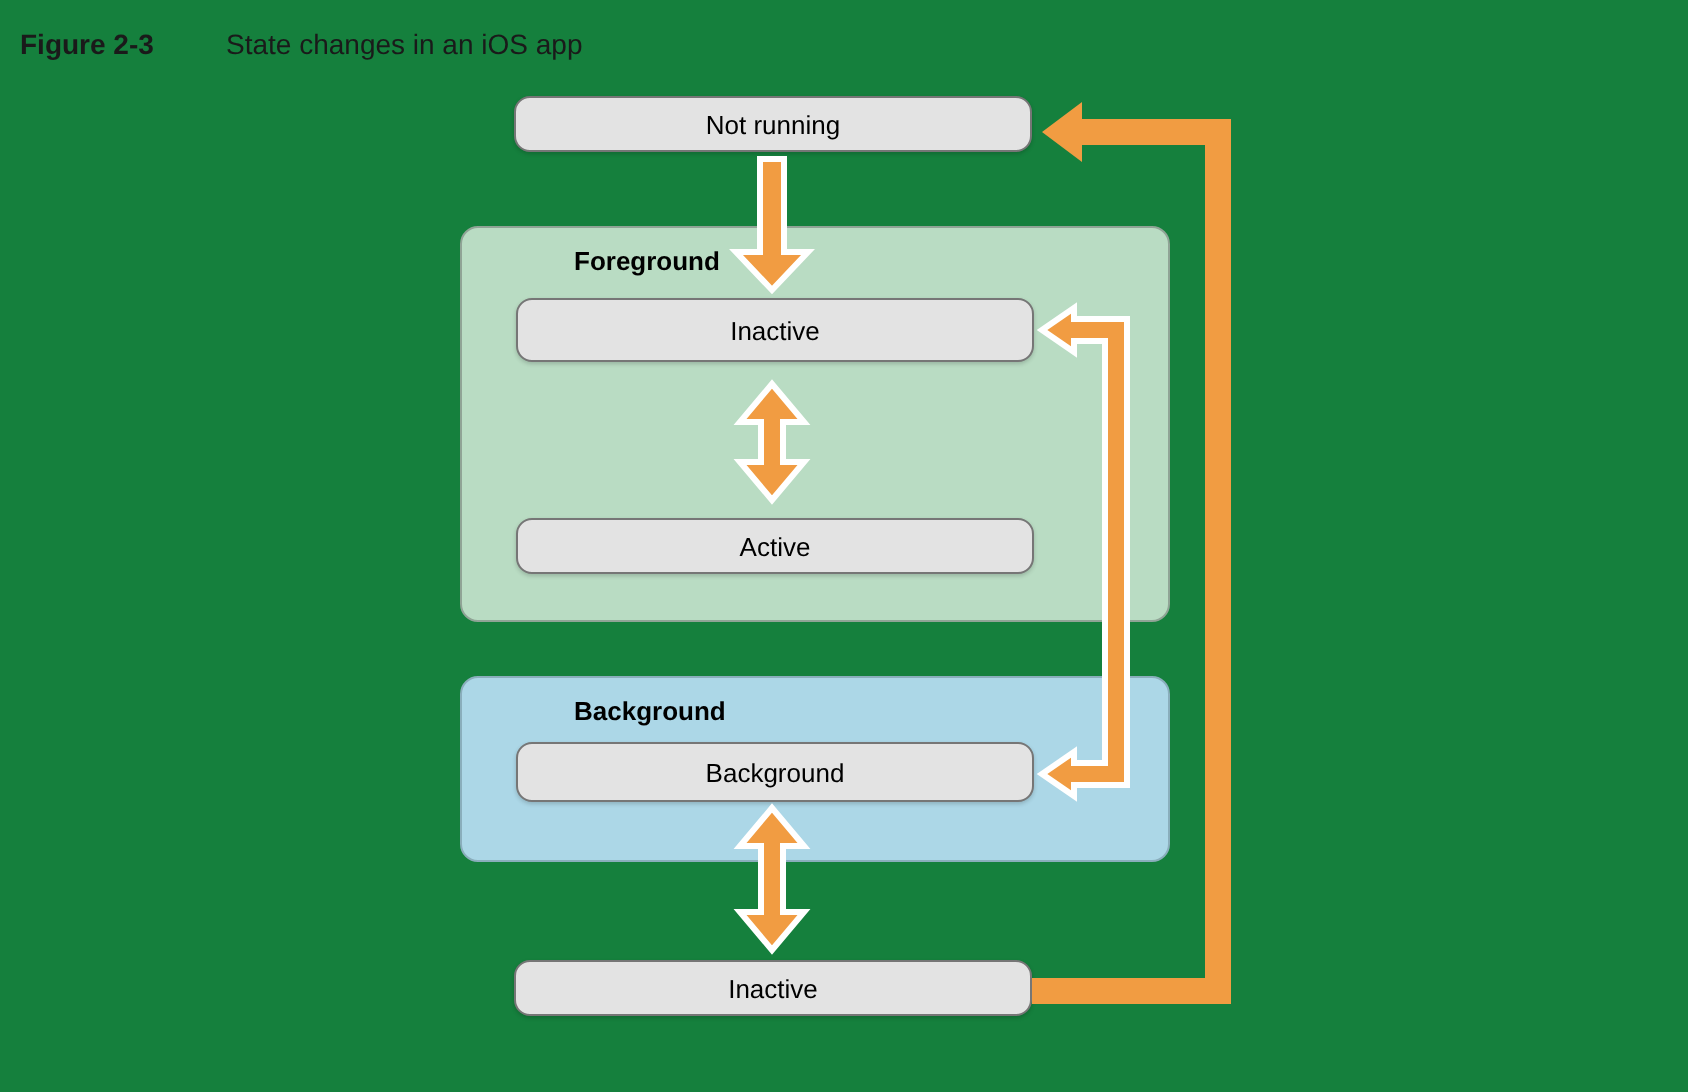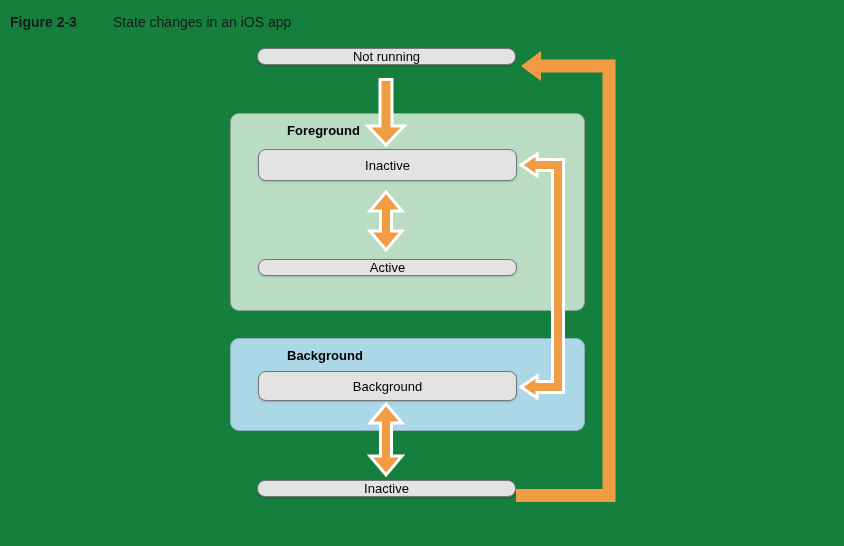--- a/index.html
+++ b/index.html
@@ -49,21 +49,21 @@
     left: 16px;
     top: 9px;
     font-size: 13px;
     font-weight: bold;
     color: #000000;
     padding-left: 40px;
   }
   .state-box {
     position: absolute;
     width: 259px;
-    height: 17px;
+    height: 28px;
     background: #e3e3e3;
     border: 1.5px solid #767676;
     border-radius: 8px;
     box-sizing: border-box;
     display: flex;
     align-items: center;
     justify-content: center;
     font-size: 13px;
     color: #000000;
     box-shadow: 0 1px 2px rgba(0,0,0,0.18);

